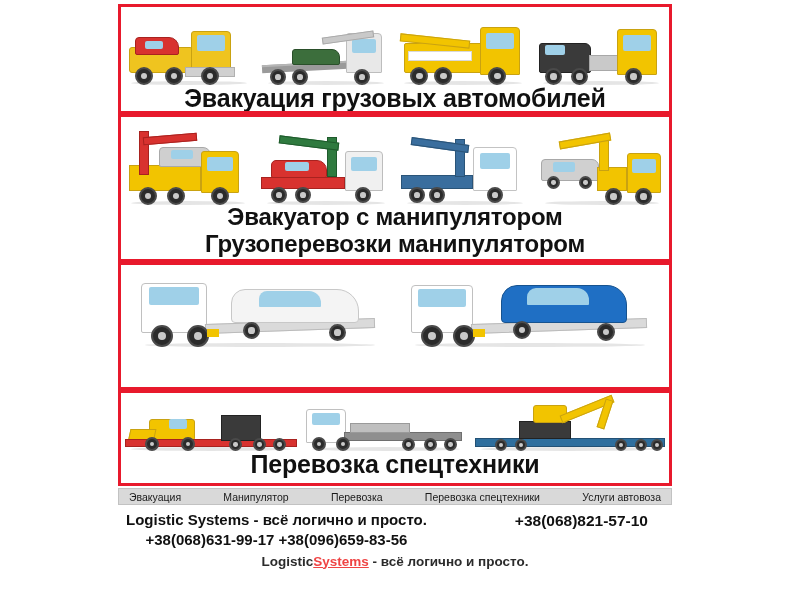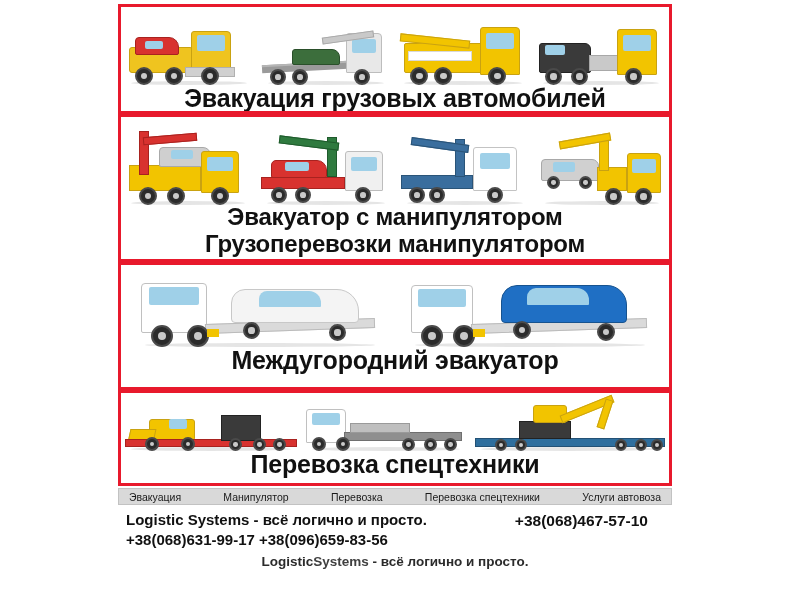--- a/index.html
+++ b/index.html
@@ -131,21 +131,21 @@
     color: #1a1a1a;
     white-space: nowrap;
   }
   #contact {
     display: flex;
     justify-content: space-between;
     align-items: flex-start;
     padding: 5px 6px 0 8px;
   }
   #contact-left {
-    text-align: left;
+    text-align: center;
   }
   .cl-line {
     font-size: 15px;
     font-weight: bold;
     color: #111111;
     line-height: 1.35;
     white-space: nowrap;
   }
   #contact-right {
     text-align: left;
@@ -160,21 +160,21 @@
     white-space: nowrap;
   }
   #brandline {
     text-align: center;
     margin-top: 3px;
     font-size: 13.5px;
     font-weight: bold;
     white-space: nowrap;
   }
   .brand-a { color: #2b2b2b; }
-  .brand-b { color: #404040; }
+  .brand-b { color: #ef4444; text-decoration: underline; }
   .brand-tail { color: #2b2b2b; font-weight: bold; }
 </style>
 </head>
 <body>
 
 <div id="poster">
 
   <div class="panel" id="panel-2">
     <div class="panel-images">
 
@@ -319,21 +319,20 @@
         <div class="body" style="left:96px;bottom:24px;width:126px;height:38px;background:#1f6fc4;border:1px solid #17538f;border-radius:16px 20px 4px 4px;"></div>
         <div class="glass" style="left:122px;bottom:42px;width:62px;height:17px;border-radius:9px 12px 1px 1px;"></div>
         <div class="wheel" style="left:16px;bottom:0;width:22px;height:22px;"></div>
         <div class="wheel" style="left:48px;bottom:0;width:22px;height:22px;"></div>
         <div class="wheel" style="left:108px;bottom:8px;width:18px;height:18px;"></div>
         <div class="wheel" style="left:192px;bottom:6px;width:18px;height:18px;"></div>
         <div class="body" style="left:68px;bottom:10px;width:12px;height:8px;background:#f2c400;"></div>
       </div>
 
     </div>
-    <div class="panel-caption">Междугородний эвакуатор</div>
   </div>
 
   <div class="panel" id="panel-4">
     <div class="panel-images">
 
       <div class="veh" style="width:172px;">
         <div class="shadow" style="left:6px;right:6px;"></div>
         <div class="body" style="left:24px;bottom:10px;width:46px;height:22px;background:#f2c400;border:1px solid #c9a211;border-radius:3px;"></div>
         <div class="body" style="left:4px;bottom:8px;width:26px;height:14px;background:#f2c400;border:1px solid #c9a211;transform:skewX(-12deg);"></div>
         <div class="glass" style="left:44px;bottom:22px;width:18px;height:10px;"></div>
@@ -386,21 +385,21 @@
       <span class="tag">Перевозка спецтехники</span>
       <span class="tag">Услуги автовоза</span>
     </div>
 
     <div id="contact">
       <div id="contact-left">
         <div class="cl-line">Logistic Systems - всё логично и просто.</div>
         <div class="cl-line">+38(068)631-99-17   +38(096)659-83-56</div>
       </div>
       <div id="contact-right">
-        <div class="cr-line">+38(068)467-57-10</div>
+        <div class="cr-line">+38(068)821-57-10</div>
       </div>
     </div>
 
     <div id="brandline">
       <span class="brand-a">Logistic</span><span class="brand-b">Systems</span><span class="brand-tail"> - всё логично и просто.</span>
     </div>
 
   </div>
 
 </div>

